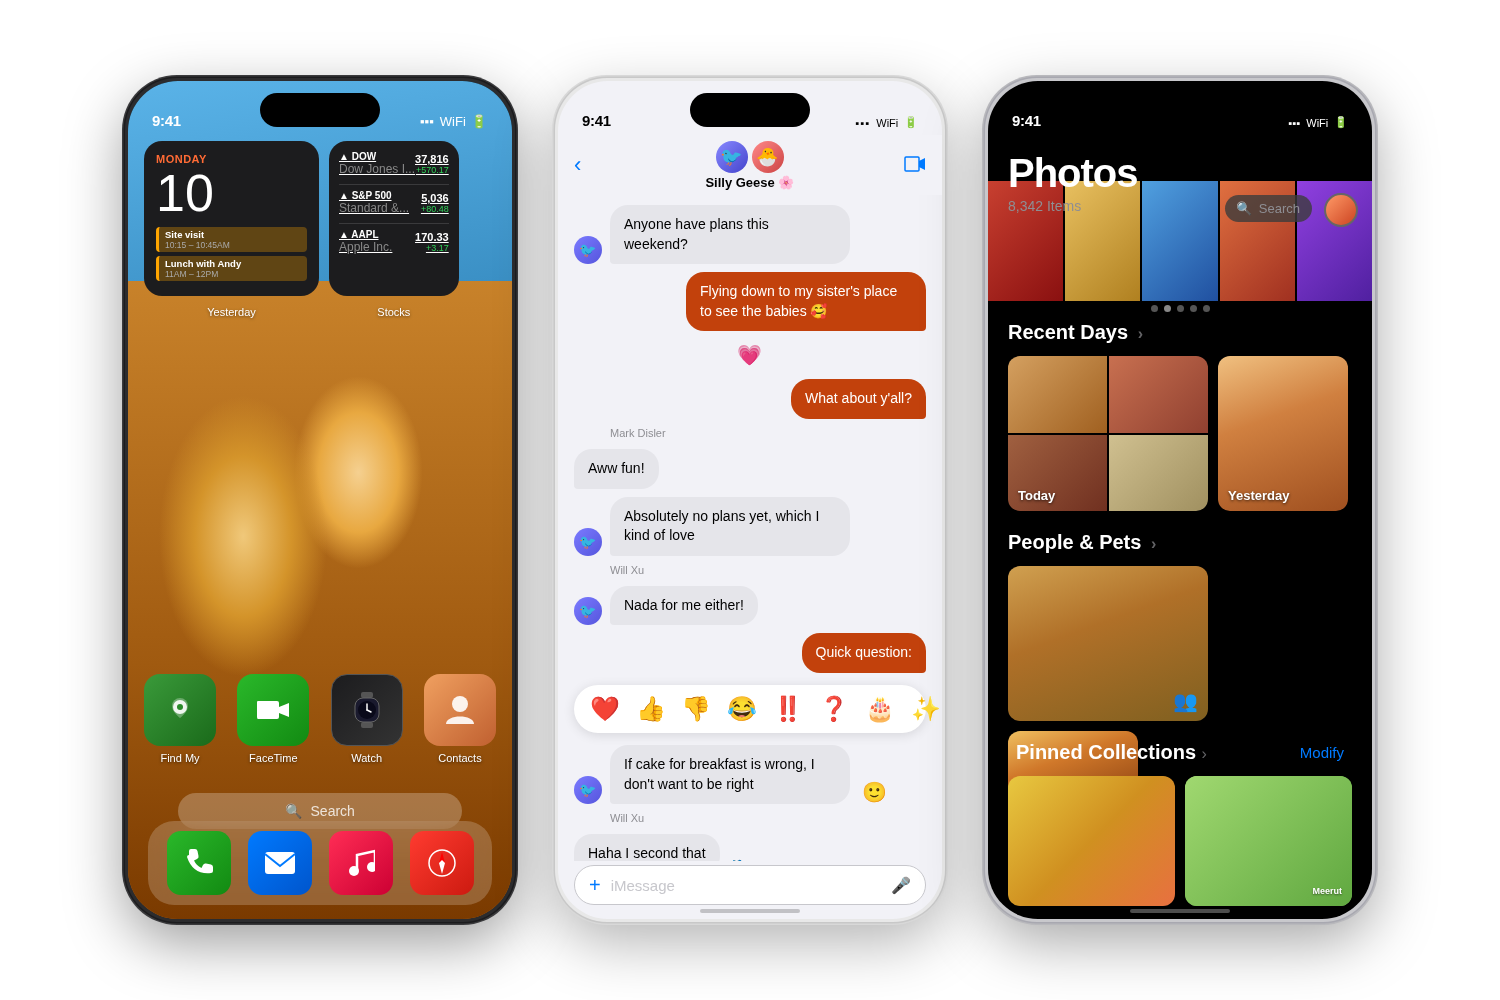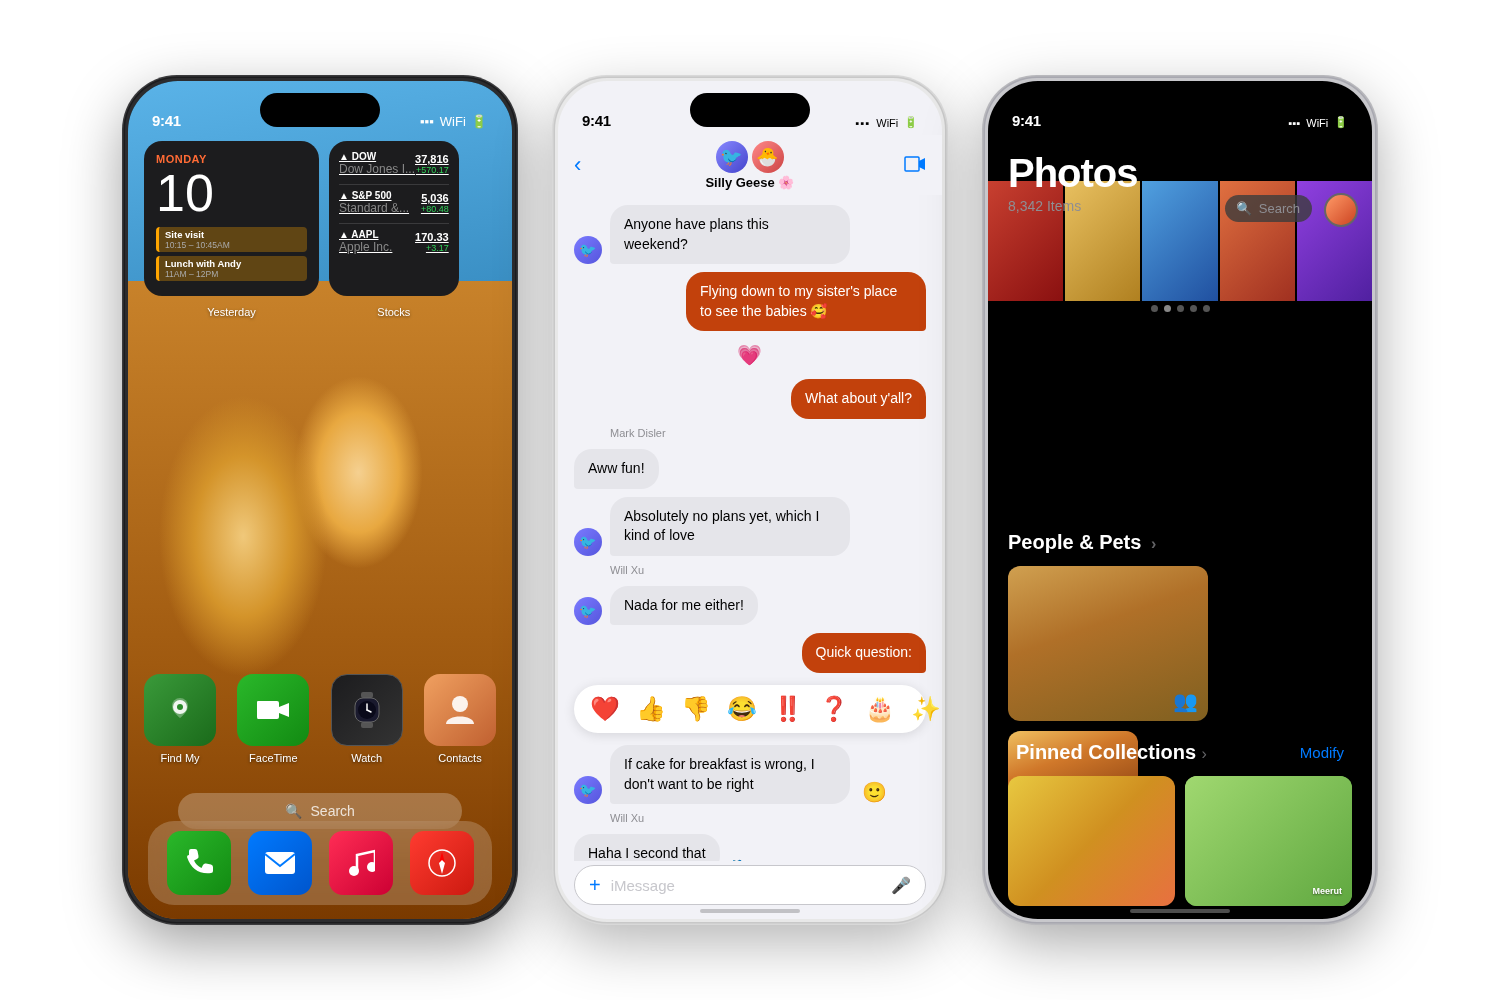--- a/index.html
+++ b/index.html
@@ -972,20 +972,45 @@
     </div>
 
     <div class="photos-dots">
       <div class="dot"></div>
       <div class="dot active"></div>
       <div class="dot"></div>
       <div class="dot"></div>
       <div class="dot"></div>
     </div>
 
+    <div class="photos-section recent-days-section">
+      <div class="photos-section-header">
+        <div class="photos-section-title">
+          <span>Recent Days</span>
+          <span class="chevron"> ›</span>
+        </div>
+      </div>
+      <div class="recent-days-grid">
+
+        <div class="recent-day-card large">
+          <div class="day-photo-grid">
+            <div class="day-photo" style="background:linear-gradient(135deg,#d4a060,#a06020);"></div>
+            <div class="day-photo" style="background:linear-gradient(135deg,#c87050,#904030);"></div>
+            <div class="day-photo" style="background:linear-gradient(135deg,#a06040,#703020);"></div>
+            <div class="day-photo" style="background:linear-gradient(135deg,#d0c090,#a09060);"></div>
+          </div>
+          <div class="recent-day-label">Today</div>
+        </div>
+
+        <div class="recent-day-card small">
+          <div style="width:100%;height:100%;background:linear-gradient(160deg,#f0c080 0%,#d08040 40%,#a05020 100%);"></div>
+          <div class="recent-day-label">Yesterday</div>
+        </div>
+      </div>
+    </div>
 
     <div class="photos-section people-pets-section">
       <div class="photos-section-header">
         <div class="photos-section-title">
           <span>People &amp; Pets</span>
           <span class="chevron"> ›</span>
         </div>
       </div>
       <div class="people-grid">
 

